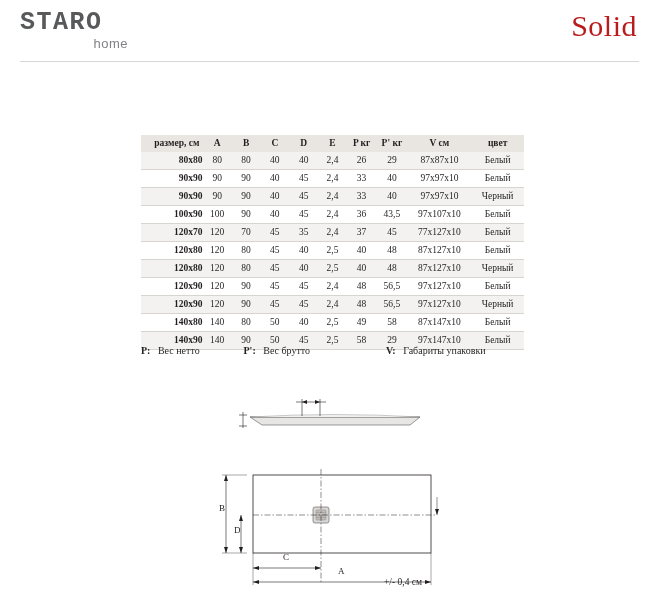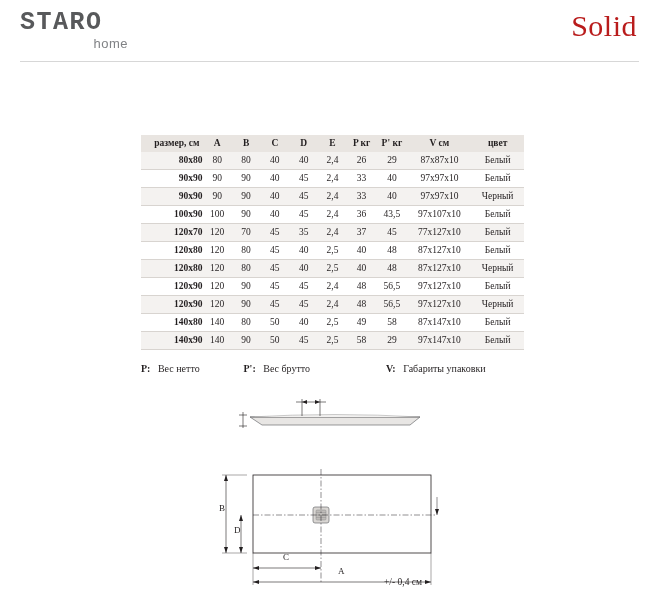--- a/index.html
+++ b/index.html
@@ -126,21 +126,21 @@
     width: 420px;
     font-family: "Liberation Serif", serif;
     font-size: 10px;
     color: #231f20;
   }
   .legend span.key {
     font-weight: bold;
   }
   .legend .item { display: inline-block; }
   .legend .item-1 { width: 100px; }
-  .legend .item-2 { width: 140px; margin-top: 18px; }
+  .legend .item-2 { width: 140px; }
 
   
   .drawings {
     position: absolute;
     left: 0;
     top: 385px;
     width: 659px;
     height: 210px;
   }
   .dim-label {

